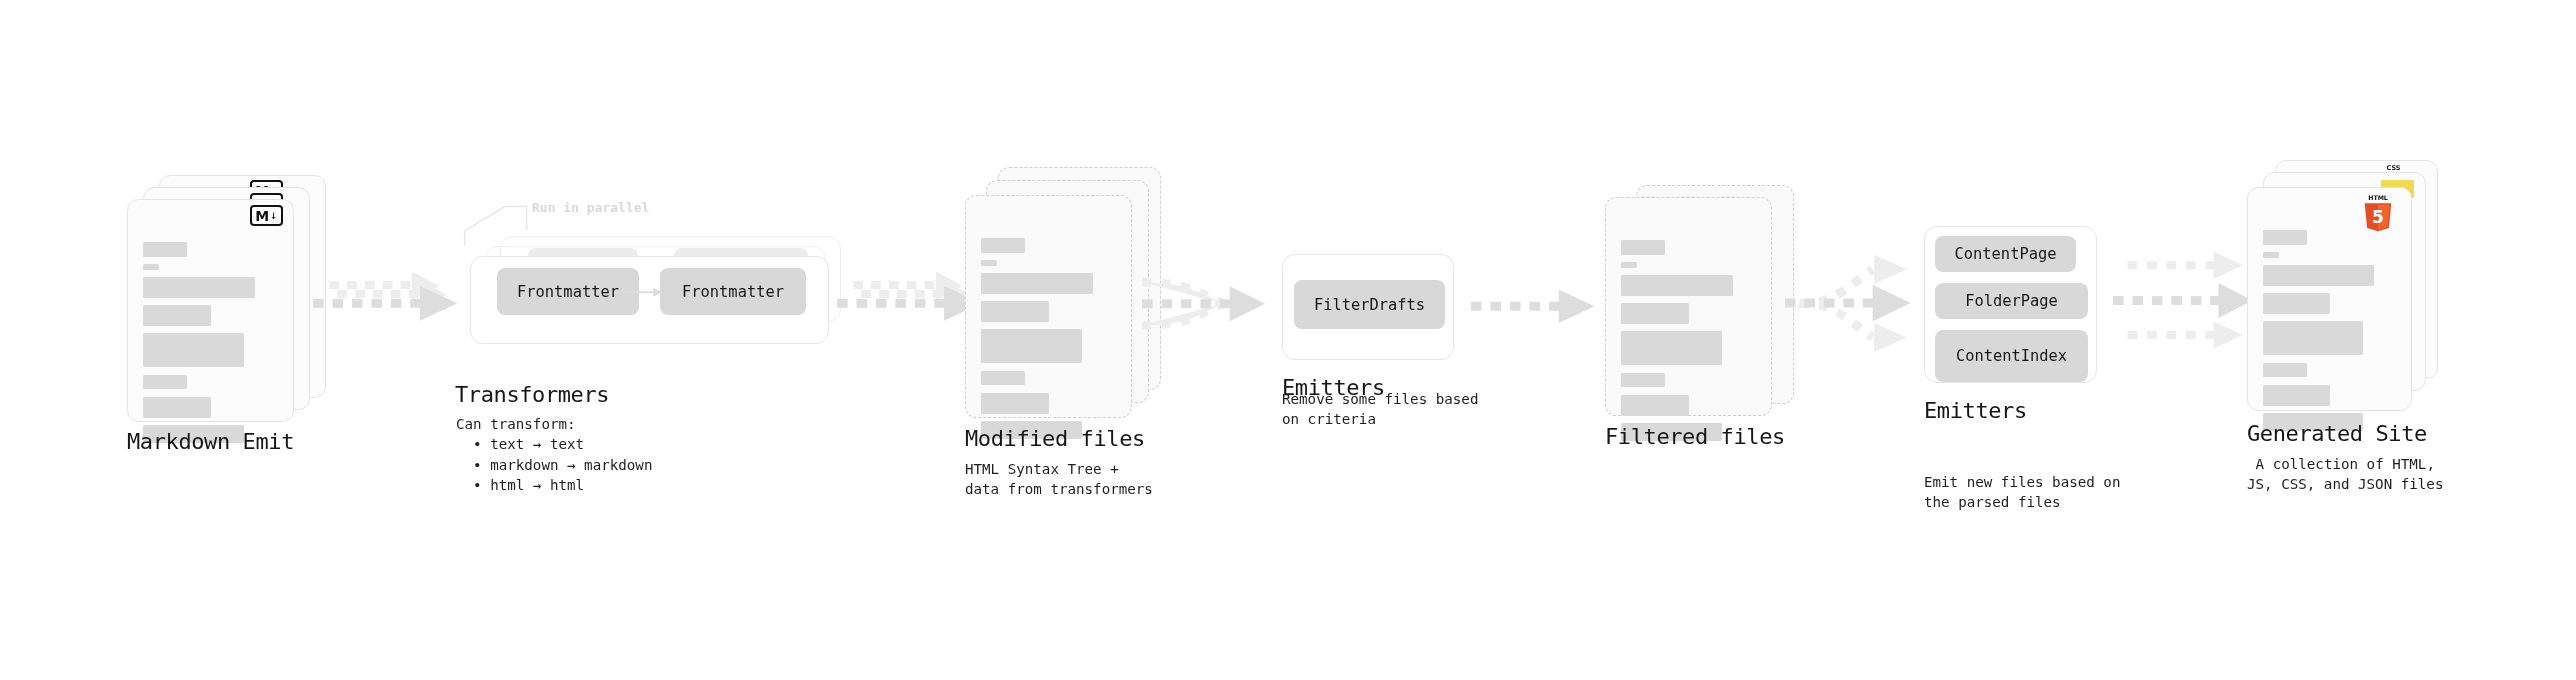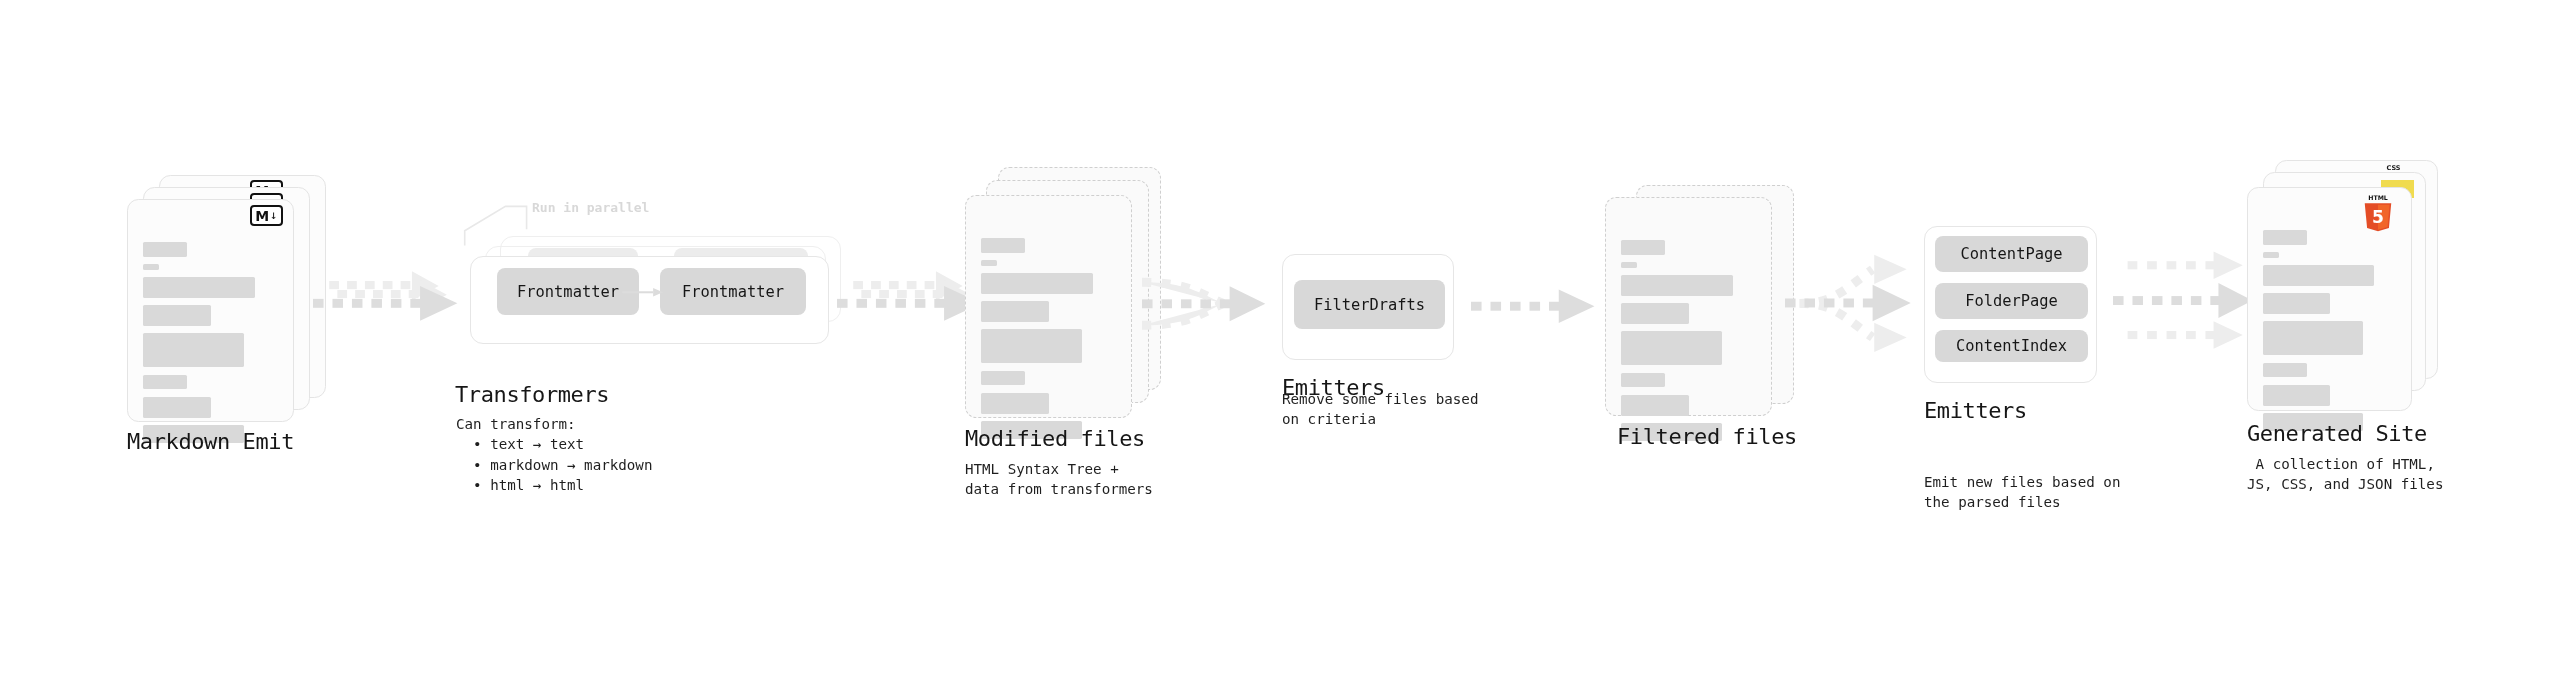--- a/index.html
+++ b/index.html
@@ -277,21 +277,21 @@
         <div class="bar" style="width:33%;height:14.6px;"></div>
         <div class="bar" style="width:12%;height:5.7px;"></div>
         <div class="bar" style="width:83%;height:21px;"></div>
         <div class="bar" style="width:50%;height:21px;"></div>
         <div class="bar" style="width:75%;height:34px;"></div>
         <div class="bar" style="width:33%;height:14.6px;"></div>
         <div class="bar" style="width:50%;height:21px;"></div>
         <div class="bar" style="width:75%;height:18px;"></div>
       </div>
     </div>
-    <div class="title" style="left:1605px;top:424px;margin-left:12px;">Filtered files</div>
+    <div class="title" style="left:1605px;top:424px;">Filtered files</div>
   </div>
 
   <svg style="left:1785px;top:240px;width:146px;height:130px;" viewBox="0 0 180 160" width="146" height="130">
     <g stroke="#ededed" stroke-width="11" fill="none" stroke-dasharray="11 13" stroke-linecap="butt">
       <path d="M18,78 C60,78 72,62 108,36"></path>
       <path d="M18,78 C60,78 72,94 108,120"></path>
     </g>
     <g class="arrow-faint">
       <polygon points="110,18 150,36 110,54"></polygon>
       <polygon points="110,102 150,120 110,138"></polygon>
@@ -301,23 +301,23 @@
         <rect x="24" y="72" width="13" height="11"></rect>
       <rect x="48" y="72" width="13" height="11"></rect>
         <rect x="72" y="72" width="13" height="11"></rect>
       <rect x="96" y="72" width="13" height="11"></rect>
       <polygon points="108,55 155,77.5 108,100"></polygon>
     </g>
   </svg>
 
   <div class="node">
     <div class="box" style="left:1924px;top:226px;width:173px;height:157px;"></div>
-    <div class="pill" style="left:1935px;top:236px;width:153px;height:36px;">ContentPage</div>
+    <div class="pill" style="left:1935px;top:236px;width:141px;height:36px;">ContentPage</div>
     <div class="pill" style="left:1935px;top:283px;width:153px;height:36px;">FolderPage</div>
-    <div class="pill" style="left:1935px;top:330px;width:153px;height:32px;">ContentIndex</div>
+    <div class="pill" style="left:1935px;top:330px;width:153px;height:52px;">ContentIndex</div>
     <div class="title" style="left:1924px;top:398px;">Emitters</div>
     <div class="caption" style="left:1924px;top:432px;margin-top:40px;">Emit new files based on
 the parsed files</div>
   </div>
 
   <svg style="left:2113px;top:240px;width:146px;height:130px;" viewBox="0 0 180 160" width="146" height="130">
     <g class="arrow-faint">
       <rect x="18" y="26" width="12" height="10"></rect>
         <rect x="42" y="26" width="12" height="10"></rect>
       <rect x="66" y="26" width="12" height="10"></rect>

